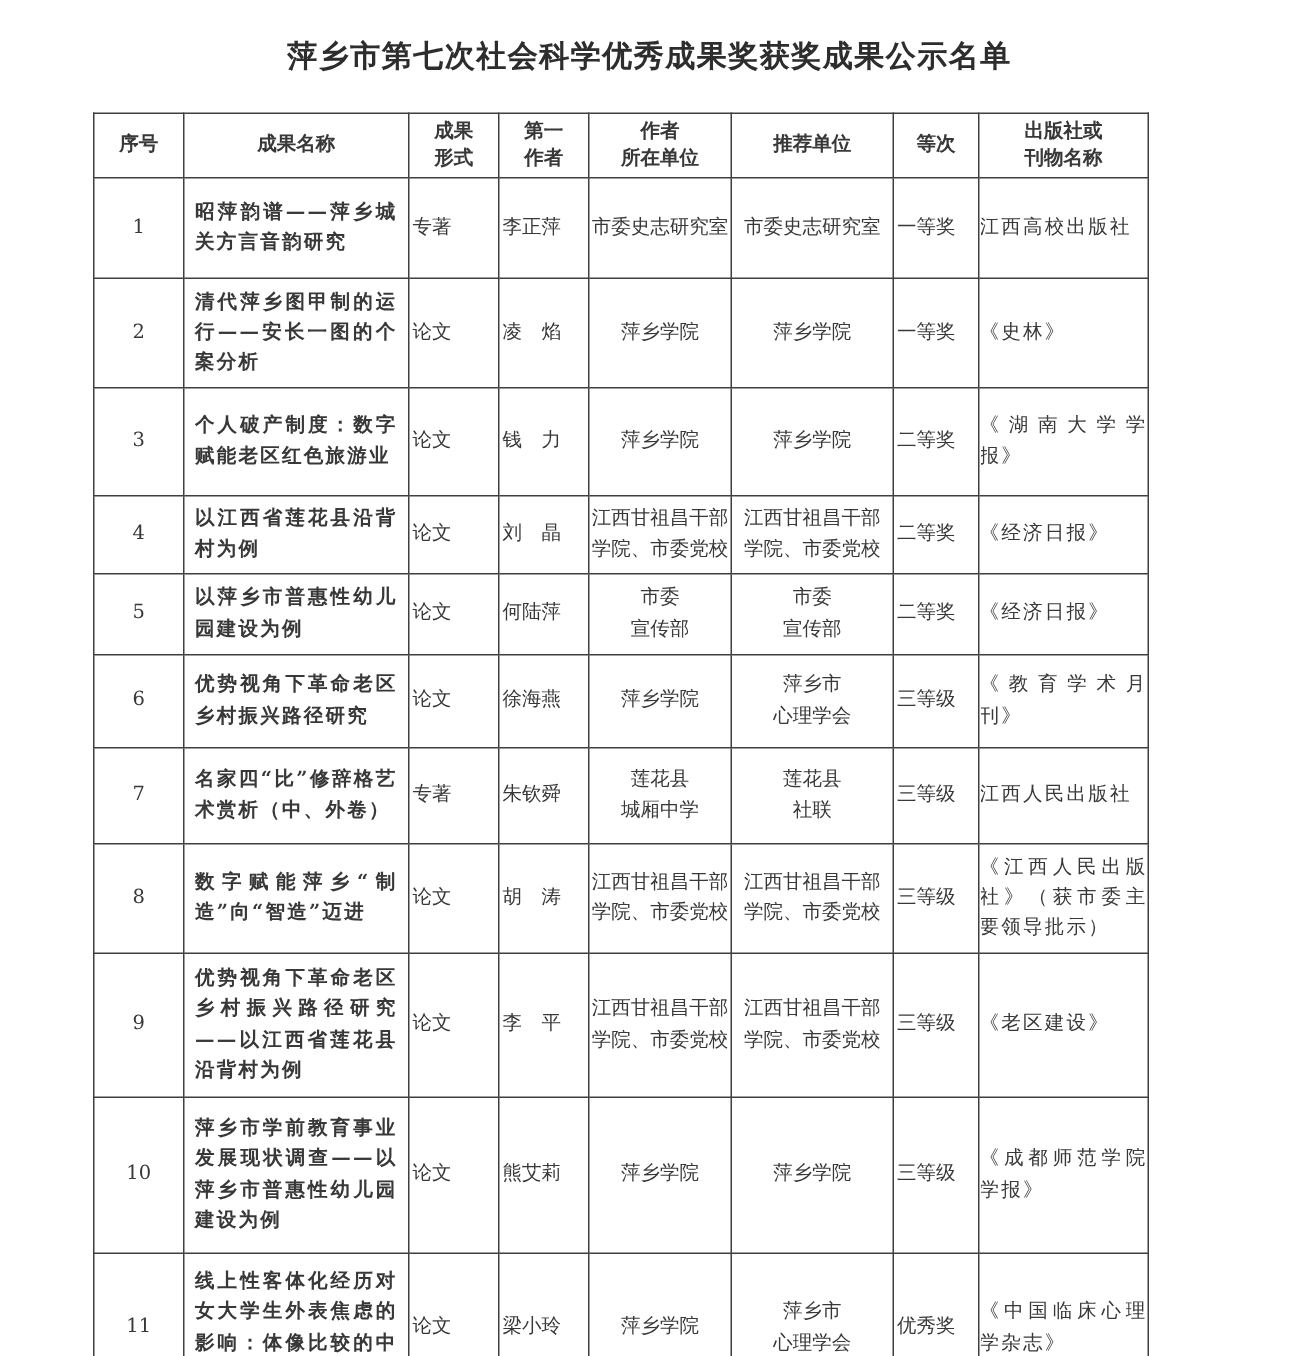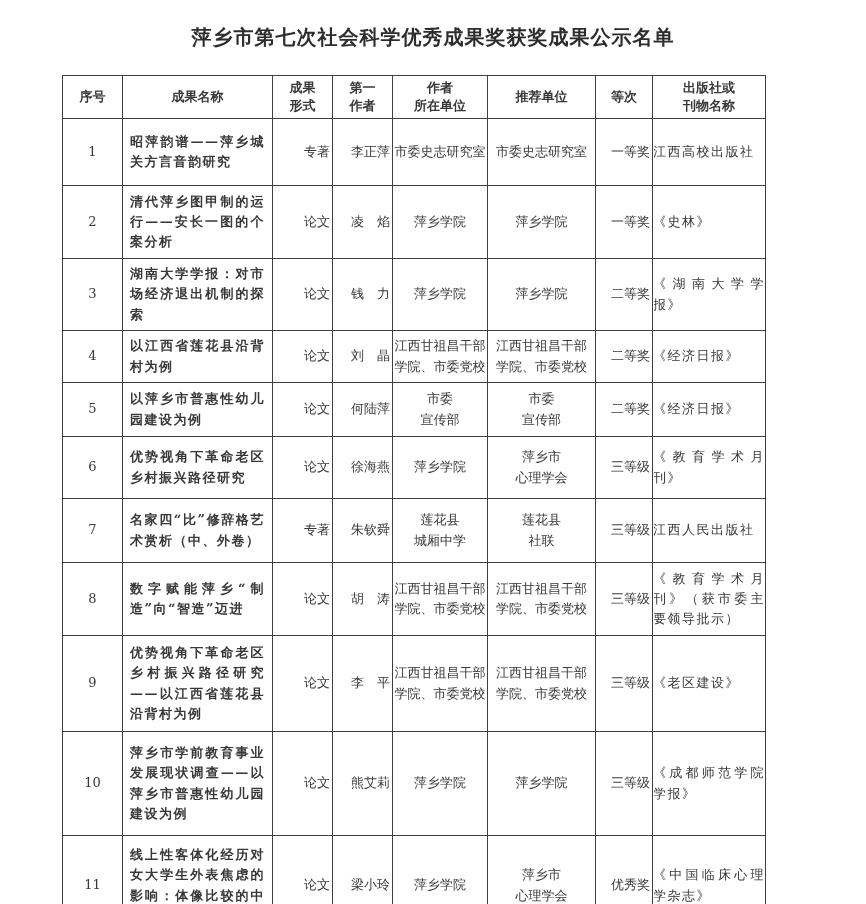--- a/index.html
+++ b/index.html
@@ -62,21 +62,21 @@
   }
   td { line-height: 1.55; padding: 2px 2px; }
   td.col0 { text-align: center; }
   td.col1 {
     text-align: justify;
     text-justify: inter-ideograph;
     letter-spacing: 1.5px;
     padding: 4px 7px;
     font-weight: bold;
   }
-  td.col2, td.col3, td.col6 { text-align: right; }
+  td.col2, td.col3, td.col6 { text-align: left; }
   td.col4 { text-align: center; padding: 2px 1px; }
   td.col5 { text-align: center; padding: 2px 8px; }
   td.col7 {
     text-align: justify;
     text-justify: inter-ideograph;
     letter-spacing: 1.5px;
     padding: 4px 0;
     border-radius: 17px;
   }
   tbody tr:nth-child(1)  { height: 67px; }
@@ -140,21 +140,21 @@
           <td class="col1">清代萍乡图甲制的运行——安长一图的个案分析</td>
           <td class="col2">论文</td>
           <td class="col3">凌　焰</td>
           <td class="col4">萍乡学院</td>
           <td class="col5">萍乡学院</td>
           <td class="col6">一等奖</td>
           <td class="col7">《史林》</td>
         </tr>
         <tr>
           <td class="col0">3</td>
-          <td class="col1">湖南大学学报：对市场经济退出机制的探索</td>
+          <td class="col1">个人破产制度：数字赋能老区红色旅游业</td>
           <td class="col2">论文</td>
           <td class="col3">钱　力</td>
           <td class="col4">萍乡学院</td>
           <td class="col5">萍乡学院</td>
           <td class="col6">二等奖</td>
           <td class="col7">《湖南大学学报》</td>
         </tr>
         <tr>
           <td class="col0">4</td>
           <td class="col1">以江西省莲花县沿背村为例</td>
@@ -201,21 +201,21 @@
           <td class="col7">江西人民出版社</td>
         </tr>
         <tr>
           <td class="col0">8</td>
           <td class="col1">数字赋能萍乡“制造”向“智造”迈进</td>
           <td class="col2">论文</td>
           <td class="col3">胡　涛</td>
           <td class="col4">江西甘祖昌干部学院、市委党校</td>
           <td class="col5">江西甘祖昌干部学院、市委党校</td>
           <td class="col6">三等级</td>
-          <td class="col7">《教育学术月刊》（获市委主要领导批示）</td>
+          <td class="col7">《江西人民出版社》（获市委主要领导批示）</td>
         </tr>
         <tr>
           <td class="col0">9</td>
           <td class="col1">优势视角下革命老区乡村振兴路径研究——以江西省莲花县沿背村为例</td>
           <td class="col2">论文</td>
           <td class="col3">李　平</td>
           <td class="col4">江西甘祖昌干部学院、市委党校</td>
           <td class="col5">江西甘祖昌干部学院、市委党校</td>
           <td class="col6">三等级</td>
           <td class="col7">《老区建设》</td>

